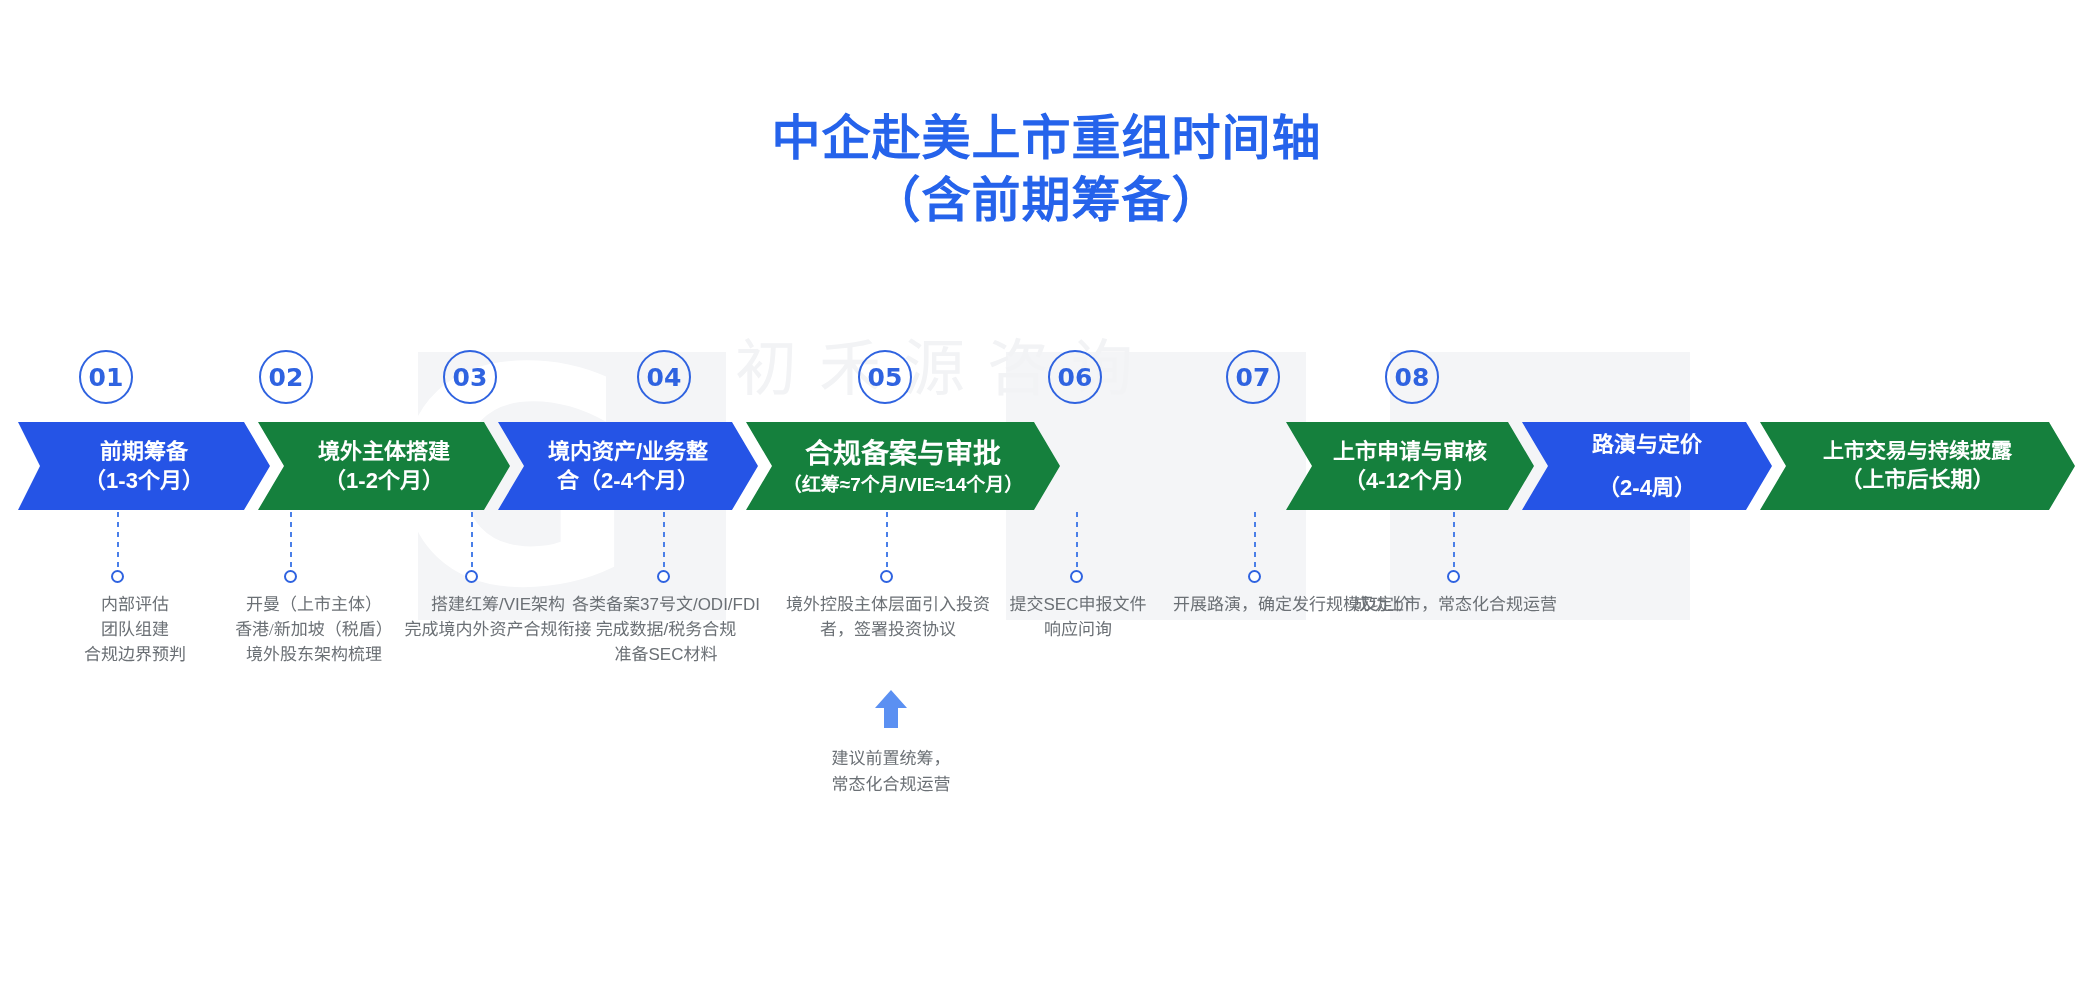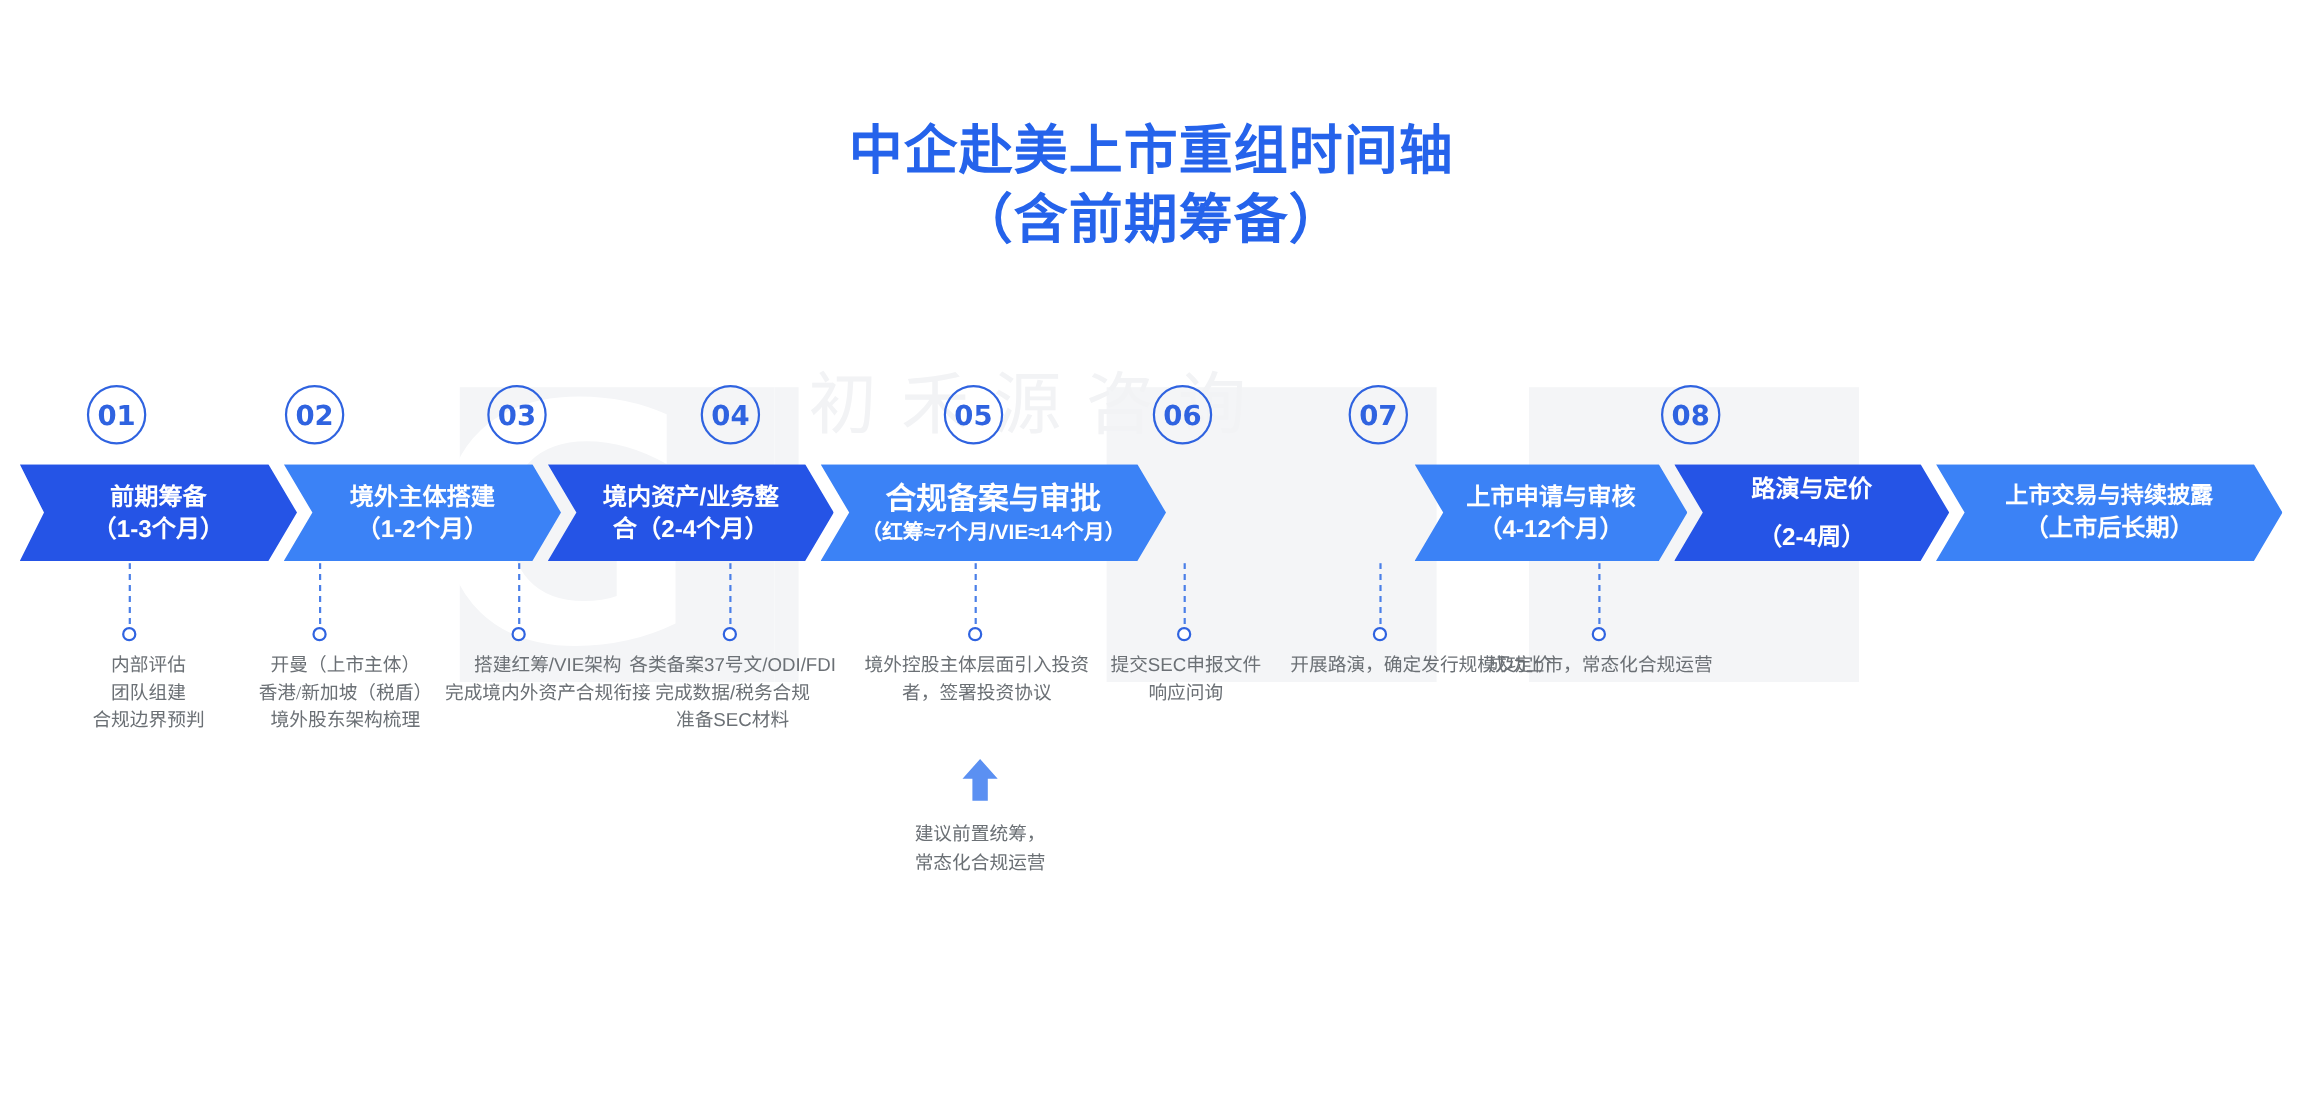--- a/index.html
+++ b/index.html
@@ -107,21 +107,21 @@
     flex-direction: column;
     align-items: center;
     justify-content: center;
     font-size: 22px;
     font-weight: 700;
     line-height: 1.33;
     box-sizing: border-box;
   }
   .chevron .cl { white-space: nowrap; text-align: right; }
   .chevron.dark  { background: #2554e6; }
-  .chevron.light { background: #3b82f6; }
+  .chevron.light { background: #15803d; }
   .chevron.first {
     clip-path: polygon(0 0, calc(100% - 26px) 0, 100% 50%, calc(100% - 26px) 100%, 0 100%, 22px 50%);
   }
   .chevron.mid {
     clip-path: polygon(0 0, calc(100% - 26px) 0, 100% 50%, calc(100% - 26px) 100%, 0 100%, 26px 50%);
   }
   .chevron.last {
     clip-path: polygon(0 0, calc(100% - 26px) 0, 100% 50%, calc(100% - 26px) 100%, 0 100%, 26px 50%);
   }
 
@@ -262,21 +262,21 @@
     <div class="badge" style="left: 1226px;">07</div>
     <div class="chevron dark mid" style="left: 1522px; width: 250px; gap: 13px;">
       <div class="cl">路演与定价</div>
       <div class="cl">（2-4周）</div>
     </div>
     <div class="connector" style="left: 1254px;"></div>
     <div class="node-ring" style="left: 1248px;"></div>
     <div class="detail" style="left: 1111px; width: 290px; padding-left: 36px;">
       <div class="dl">开展路演，确定发行规模及定价</div>
     </div>
-    <div class="badge" style="left: 1510px;">08</div>
+    <div class="badge" style="left: 1385px;">08</div>
     <div class="chevron light last" style="left: 1760px; width: 315px;">
       <div class="cl" style="font-size: 21px;">上市交易与持续披露</div>
       <div class="cl" style="font-size: 22px;">（上市后长期）</div>
     </div>
     <div class="connector" style="left: 1453px;"></div>
     <div class="node-ring" style="left: 1447px;"></div>
     <div class="detail" style="left: 1315px; width: 280px;">
       <div class="dl">成功上市，常态化合规运营</div>
     </div>
   </div>

